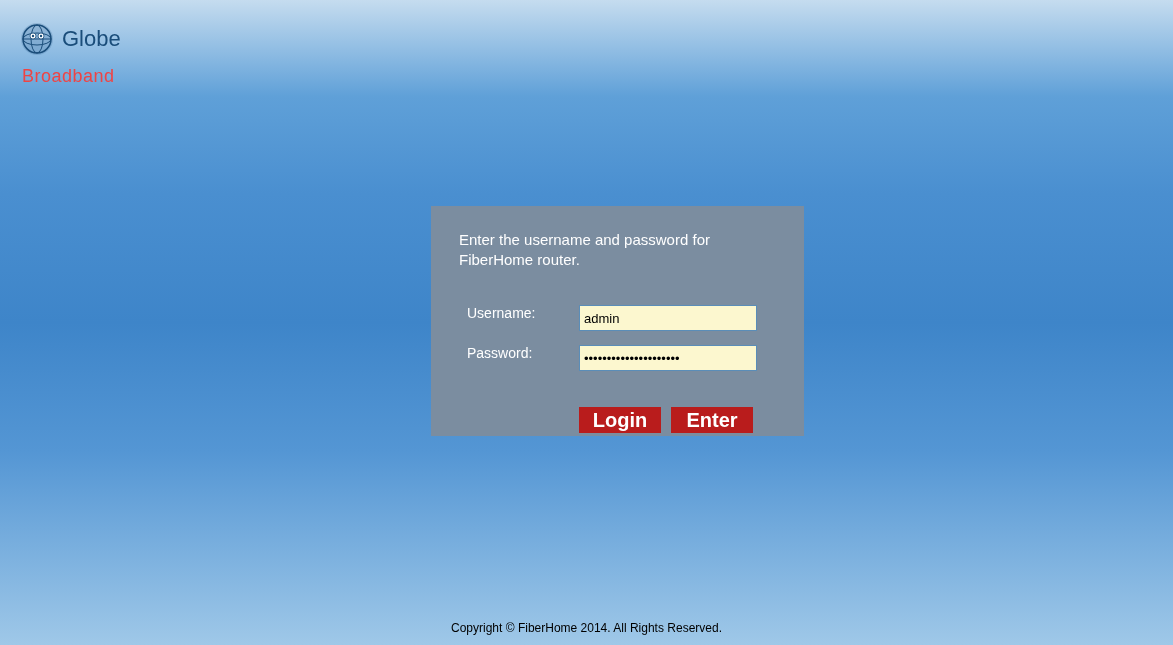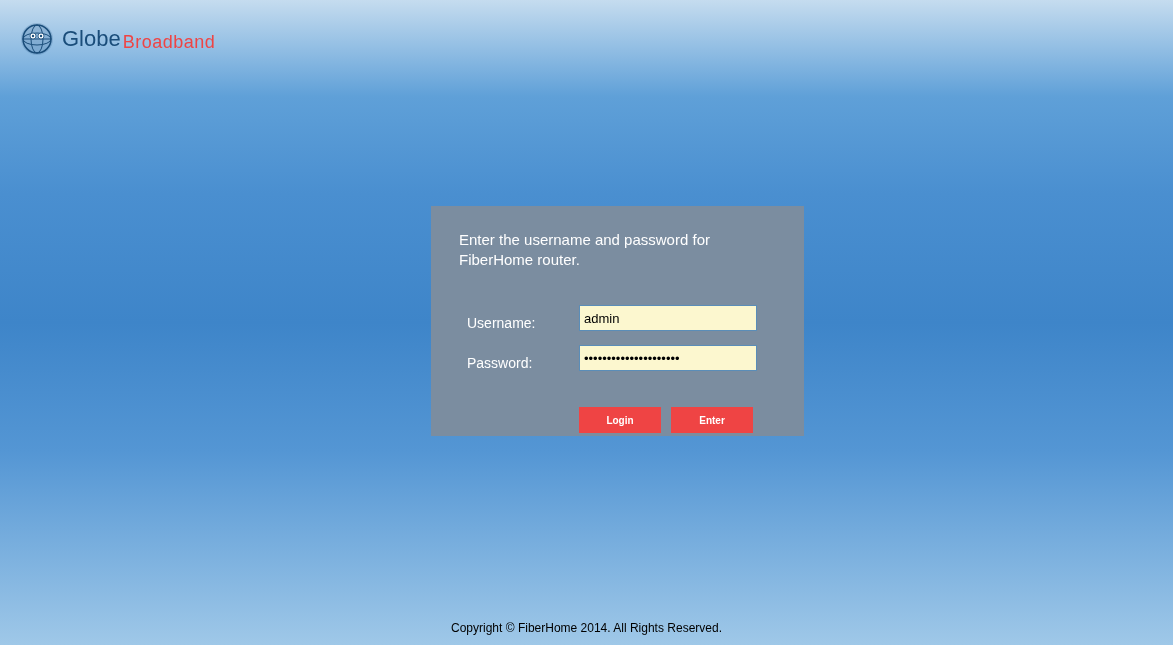--- a/index.html
+++ b/index.html
@@ -13,21 +13,21 @@
       font-family: Arial, Helvetica, sans-serif;
       background: linear-gradient(to bottom, #c5dcef 0%, #5fa0d8 15%, #4a8fd0 30%, #3e85c9 50%, #5496d4 70%, #9fc8e8 100%);
       position: relative;
       overflow: hidden;
     }
     .logo-area {
       position: absolute;
       top: 22px;
       left: 20px;
       display: flex;
-      flex-direction: row;
+      flex-direction: column;
     }
     .logo-row {
       display: flex;
       align-items: center;
       gap: 8px;
     }
     .logo-icon {
       width: 34px;
       height: 34px;
     }
@@ -53,21 +53,21 @@
       padding: 24px 28px;
     }
     .login-instruction {
       color: #ffffff;
       font-size: 15px;
       line-height: 1.3;
       margin-bottom: 36px;
     }
     .form-row {
       display: flex;
-      align-items: flex-end;
+      align-items: flex-start;
       margin-bottom: 14px;
       padding-left: 8px;
     }
     .form-label {
       color: #ffffff;
       font-size: 14px;
       width: 112px;
       flex-shrink: 0;
     }
     .form-input {
@@ -82,24 +82,24 @@
     }
     .button-row {
       display: flex;
       gap: 10px;
       margin-top: 36px;
       padding-left: 120px;
     }
     .btn {
       width: 82px;
       height: 26px;
-      background: #ef4444;
+      background: #b91c1c;
       color: #ffffff;
       border: none;
-      font-size: 10px;
+      font-size: 20px;
       font-weight: bold;
       cursor: pointer;
       font-family: Arial, Helvetica, sans-serif;
     }
     .footer {
       position: absolute;
       bottom: 10px;
       width: 100%;
       text-align: center;
       color: #000000;

